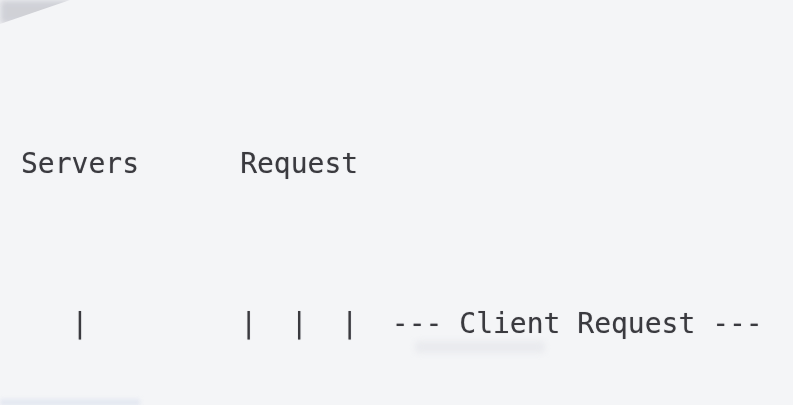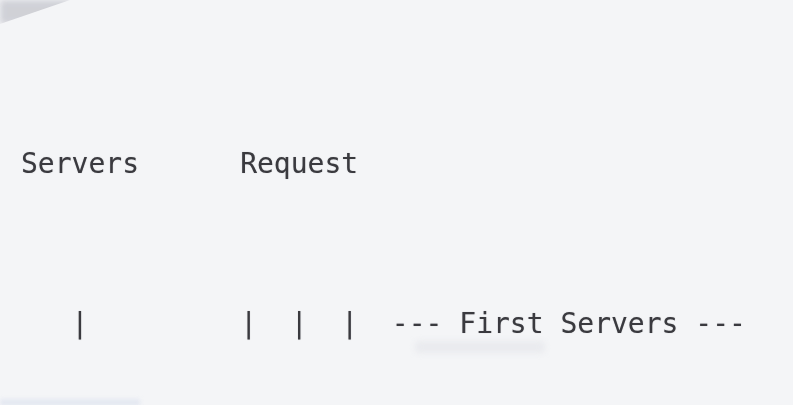--- a/index.html
+++ b/index.html
@@ -70,21 +70,21 @@
 <body>
 
 <div class="stage">
 
   <div class="corner-artifact"></div>
 
   <div class="diagram">
 
     <div class="line"><span>Servers</span><span class="servers-label">Request</span></div>
 
-    <div class="line"><span class="art">   |         |  |  |</span><span class="msg-label gap2">--- First Servers ---</span></div>
+    <div class="line"><span class="art">   |         |  |  |</span><span class="msg-label gap2">--- Client Request ---</span></div>
 
     
 
     
 
     
 
     
 
     

